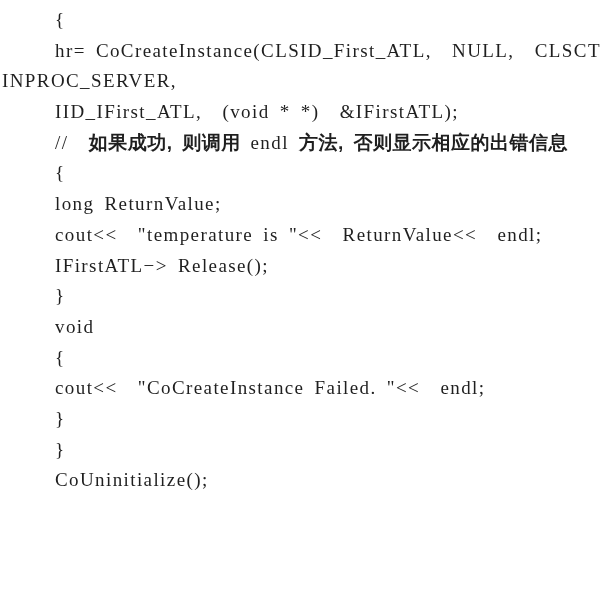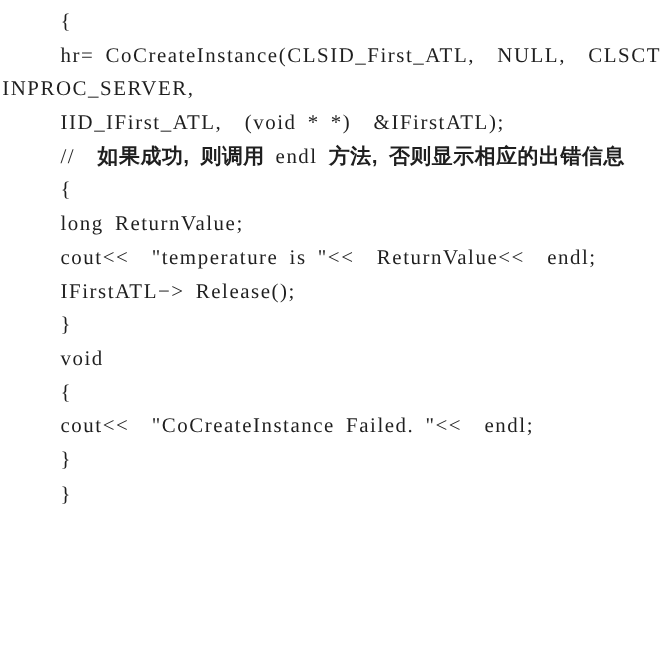--- a/index.html
+++ b/index.html
@@ -55,14 +55,15 @@
       <div class="line indent-1"><span class="seg-code">{</span></div>
       <div class="line indent-1"><span class="seg-code">long ReturnValue;</span></div>
       <div class="line indent-1"><span class="seg-code">cout&lt;&lt;  "temperature is "&lt;&lt;  ReturnValue&lt;&lt;  endl;</span></div>
       <div class="line indent-1"><span class="seg-code">IFirstATL−&gt; Release();</span></div>
       <div class="line indent-1"><span class="seg-code">}</span></div>
       <div class="line indent-1"><span class="seg-code">void</span></div>
       <div class="line indent-1"><span class="seg-code">{</span></div>
       <div class="line indent-1"><span class="seg-code">cout&lt;&lt;  "CoCreateInstance Failed. "&lt;&lt;  endl;</span></div>
       <div class="line indent-1"><span class="seg-code">}</span></div>
       <div class="line indent-1"><span class="seg-code">}</span></div>
+      <div class="line indent-1"><span class="seg-code">CoUninitialize();</span></div>
     </div>
 </div>
 
 </body></html>

